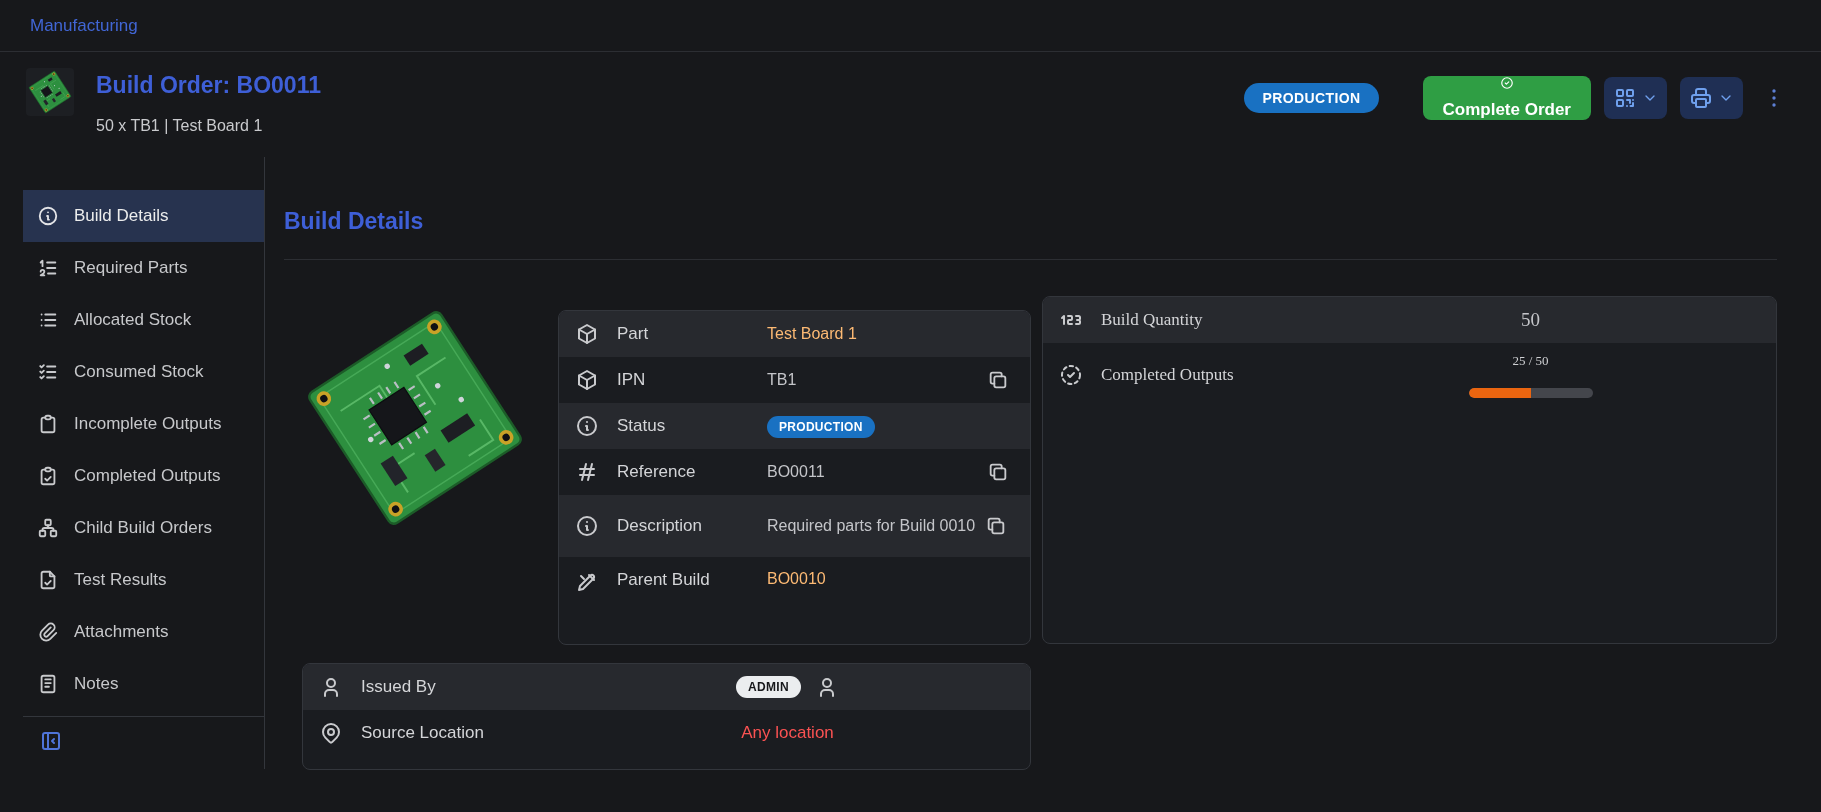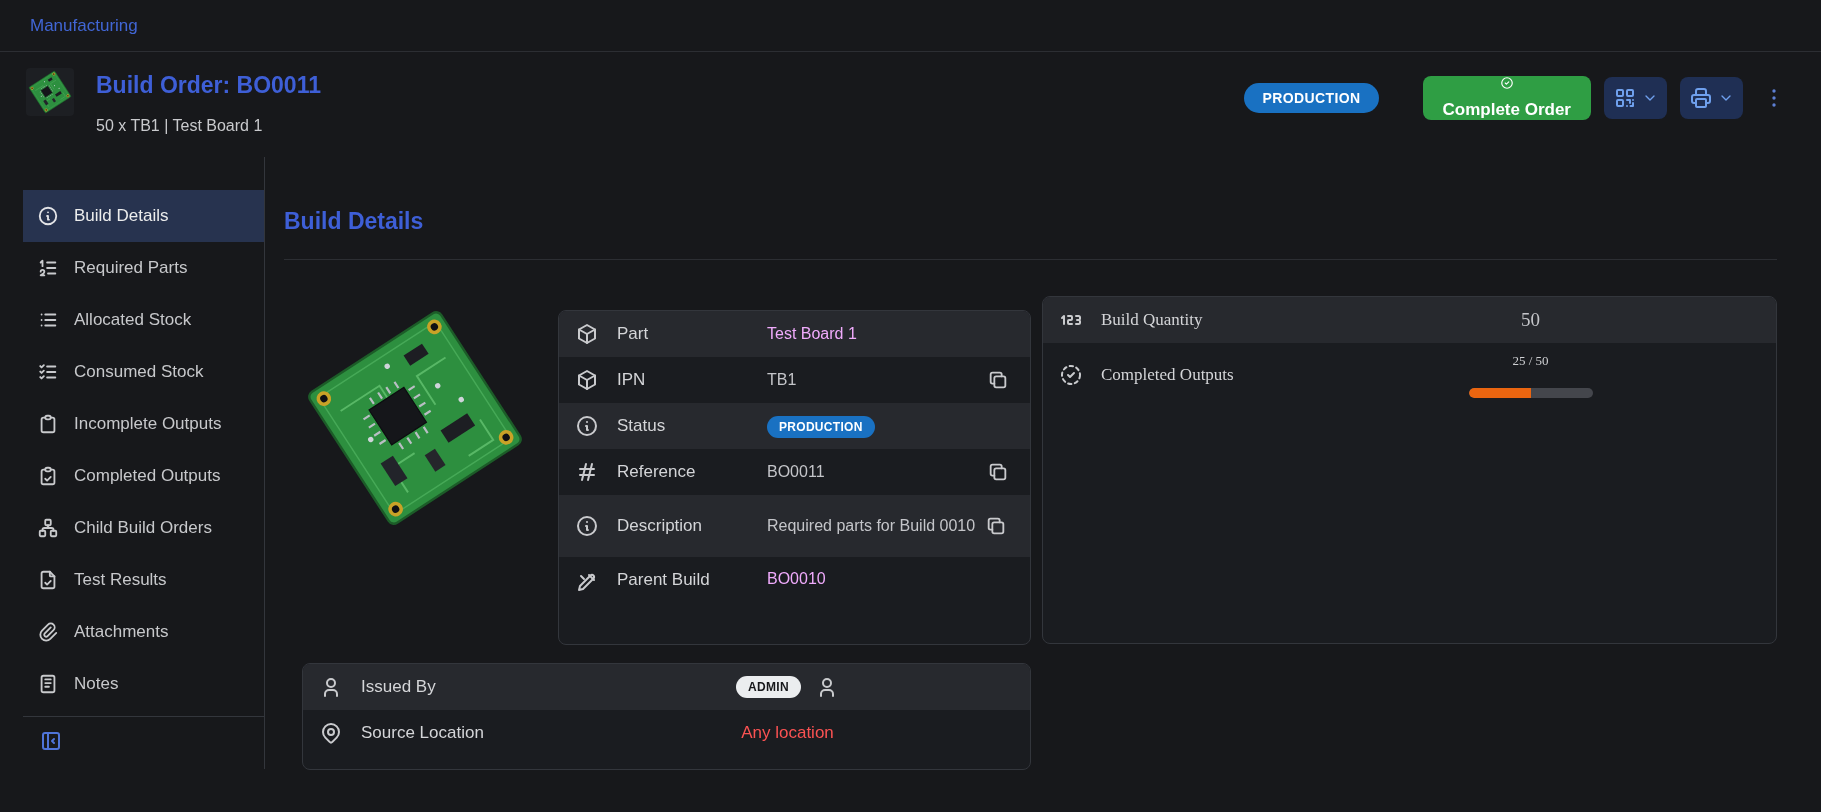--- a/index.html
+++ b/index.html
@@ -59,21 +59,21 @@
   .issued-card { width:729px; margin-left:18px; height:107px; }
   .created-card { flex:1; margin-left:13px; height:107px; }
 
   
   .row { display:flex; align-items:center; padding:0 16px; min-height:46px; }
   .row.stripe { background:#27292e; }
   .row-icon { width:24px; height:24px; margin-right:18px; flex:none; }
   .dlabel { width:150px; flex:none; font-size:17px; color:#d4d5d8; }
   .qlabel { width:200px; flex:none; font-size:17px; color:#d4d5d8; }
   .dvalue { flex:1; font-size:16px; color:#c4c5c9; }
-  a.link { color:#f0abfc; text-decoration:none; cursor:pointer; font-size:16px; }
+  a.link { color:#fdba74; text-decoration:none; cursor:pointer; font-size:16px; }
   .copy-btn { background:none; border:none; color:#c9cacd; width:30px; height:30px; padding:3px; cursor:pointer; flex:none; }
   .copy-btn svg { width:22px; height:22px; }
   .badge-sm { background:#1971c2; color:#fff; font-size:12px; font-weight:bold; letter-spacing:.3px; padding:4px 12px; border-radius:12px; }
   .badge-admin { background:#ebedef; color:#17181b; font-size:12px; font-weight:bold; letter-spacing:.3px; padding:4px 12px; border-radius:12px; }
   .row.desc { min-height:62px; padding-top:8px; padding-bottom:8px; }
   .dvalue.wrap { max-width:215px; line-height:1.35; }
   .row.parent { min-height:87px; align-items:flex-start; padding-top:13px; }
   .vregion { flex:1; display:flex; align-items:center; justify-content:center; gap:14px; }
   .vregion .val { font-size:19px; color:#c4c5c9; }
   .val-red { color:#fa5252; font-size:17px; }

